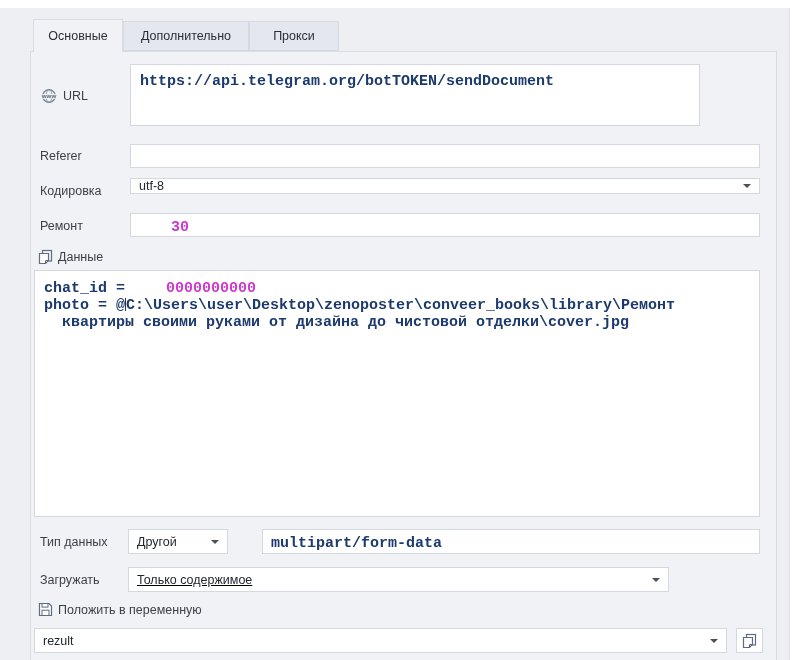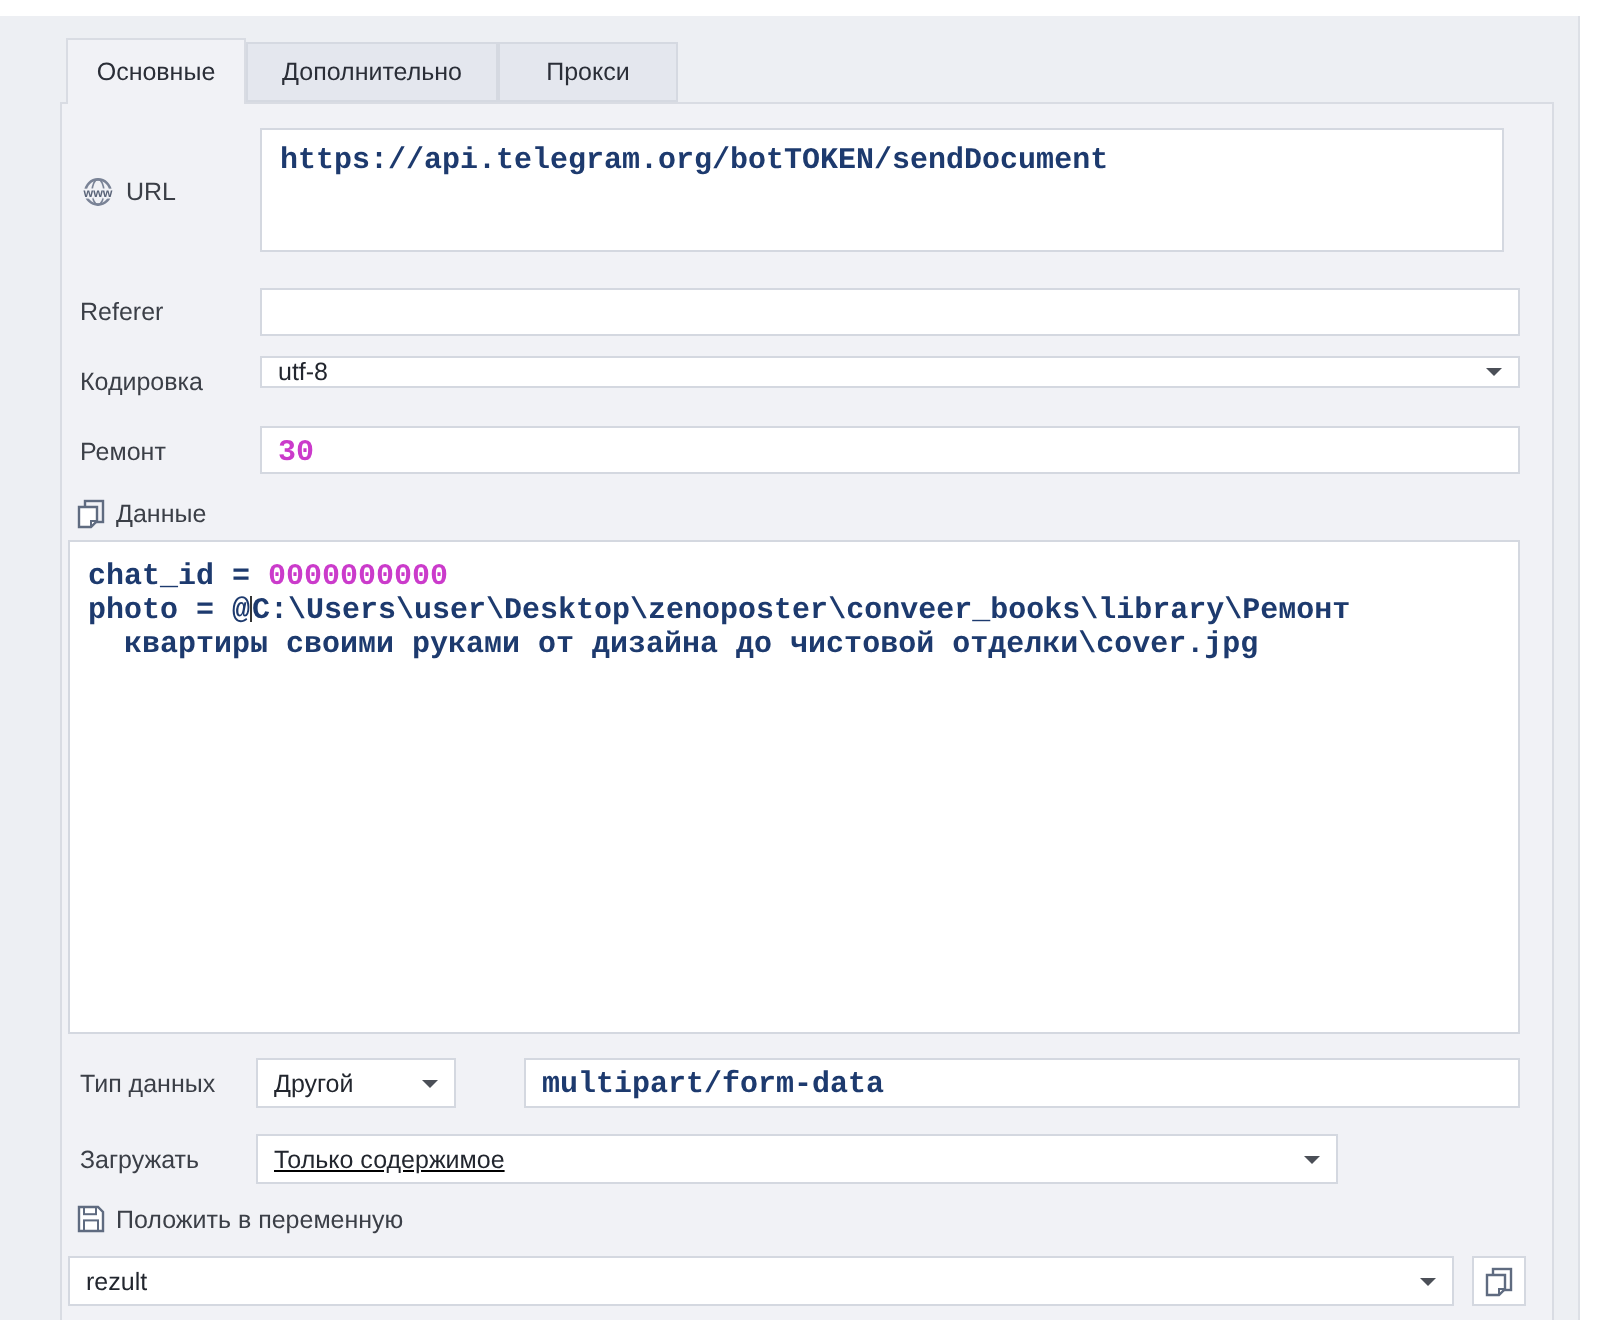--- a/index.html
+++ b/index.html
@@ -19,21 +19,21 @@
   .tab.t3 { left:249px; top:21px; width:90px; height:30px; }
 
   .panel { position:absolute; left:30px; top:51px; width:747px; height:620px;
            background:#f1f2f6; border:1px solid #d9dce3; z-index:0; }
 
   .lbl { position:absolute; font-size:12.5px; color:#3b3f47; white-space:nowrap; }
 
   .box { position:absolute; background:#ffffff; border:1px solid #d4d8e0; }
   .mono { font-family:"Liberation Mono","DejaVu Sans Mono",monospace;
           font-size:15px; font-weight:bold; color:#1d3a6e; }
-  .magenta { color:#cb3bcb; }
+  .magenta { color:#cb3bcb;margin-left:32px; }
   .sansval { font-size:12.5px; color:#22262e; }
 
   .combo { display:flex; align-items:center; padding:0 22px 0 8px; }
   .chev { position:absolute; right:8px; top:50%; margin-top:-2px; width:0; height:0;
           border-left:4px solid transparent; border-right:4px solid transparent;
           border-top:4px solid #4b4f57; }
 
   .editor-line { white-space:pre; line-height:17px; height:17px; }
   .caret { display:inline-block; width:1px; height:13px; background:#333;
            vertical-align:-2px; }
@@ -57,21 +57,21 @@
     <span>
       <svg width="18" height="16" viewBox="0 0 18 16">
         <circle cx="9" cy="8" r="6.3" fill="none" stroke="#7a8396" stroke-width="1.3"></circle>
         <ellipse cx="9" cy="8" rx="3" ry="6.3" fill="none" stroke="#7a8396" stroke-width="0.8"></ellipse>
         <line x1="2.7" y1="8" x2="15.3" y2="8" stroke="#7a8396" stroke-width="0.8"></line>
         <text x="9" y="10.3" text-anchor="middle" font-size="6.2" font-weight="bold" fill="#5a6478" stroke="#f1f2f6" stroke-width="1.6" paint-order="stroke" font-family="Liberation Sans, sans-serif">www</text>
       </svg>
     </span>
     <span class="lbl" style="position:static;">URL</span>
   </div>
-  <div class="box" style="left:130px; top:64px; width:622px; height:62px; padding:6px 9px;">
+  <div class="box" style="left:130px; top:64px; width:570px; height:62px; padding:6px 9px;">
     <span class="mono">https://api.telegram.org/botTOKEN/sendDocument</span>
   </div>
 
   <div class="lbl" style="left:40px; top:149px;">Referer</div>
   <div class="box" style="left:130px; top:144px; width:630px; height:24px; padding:3px 8px;">
     <span class="mono"></span>
   </div>
 
   <div class="lbl" style="left:40px; top:184px;">Кодировка</div>
   <div class="box combo" style="left:130px; top:178px; width:630px; height:16px;">

